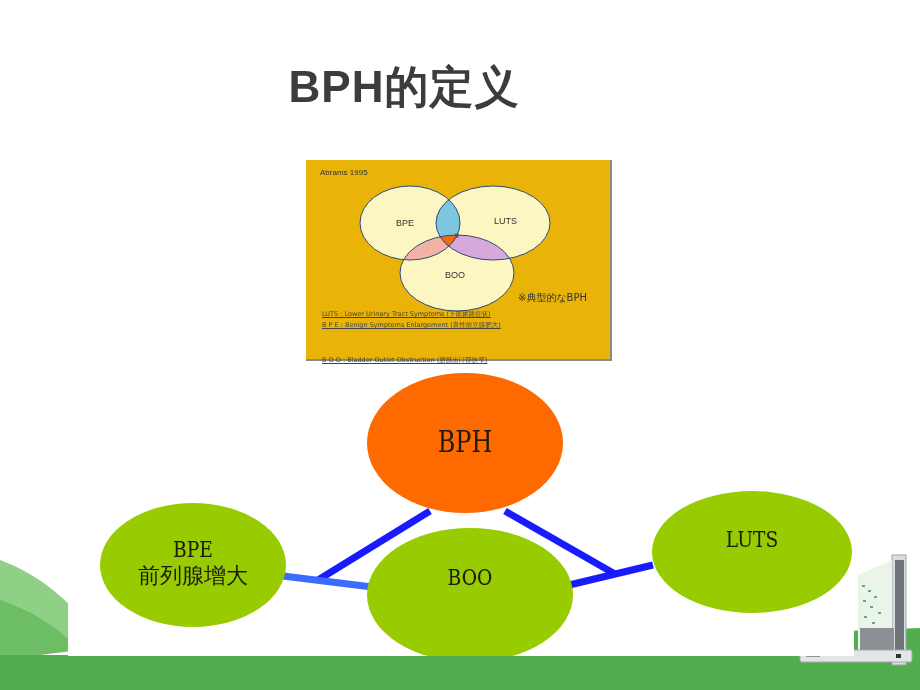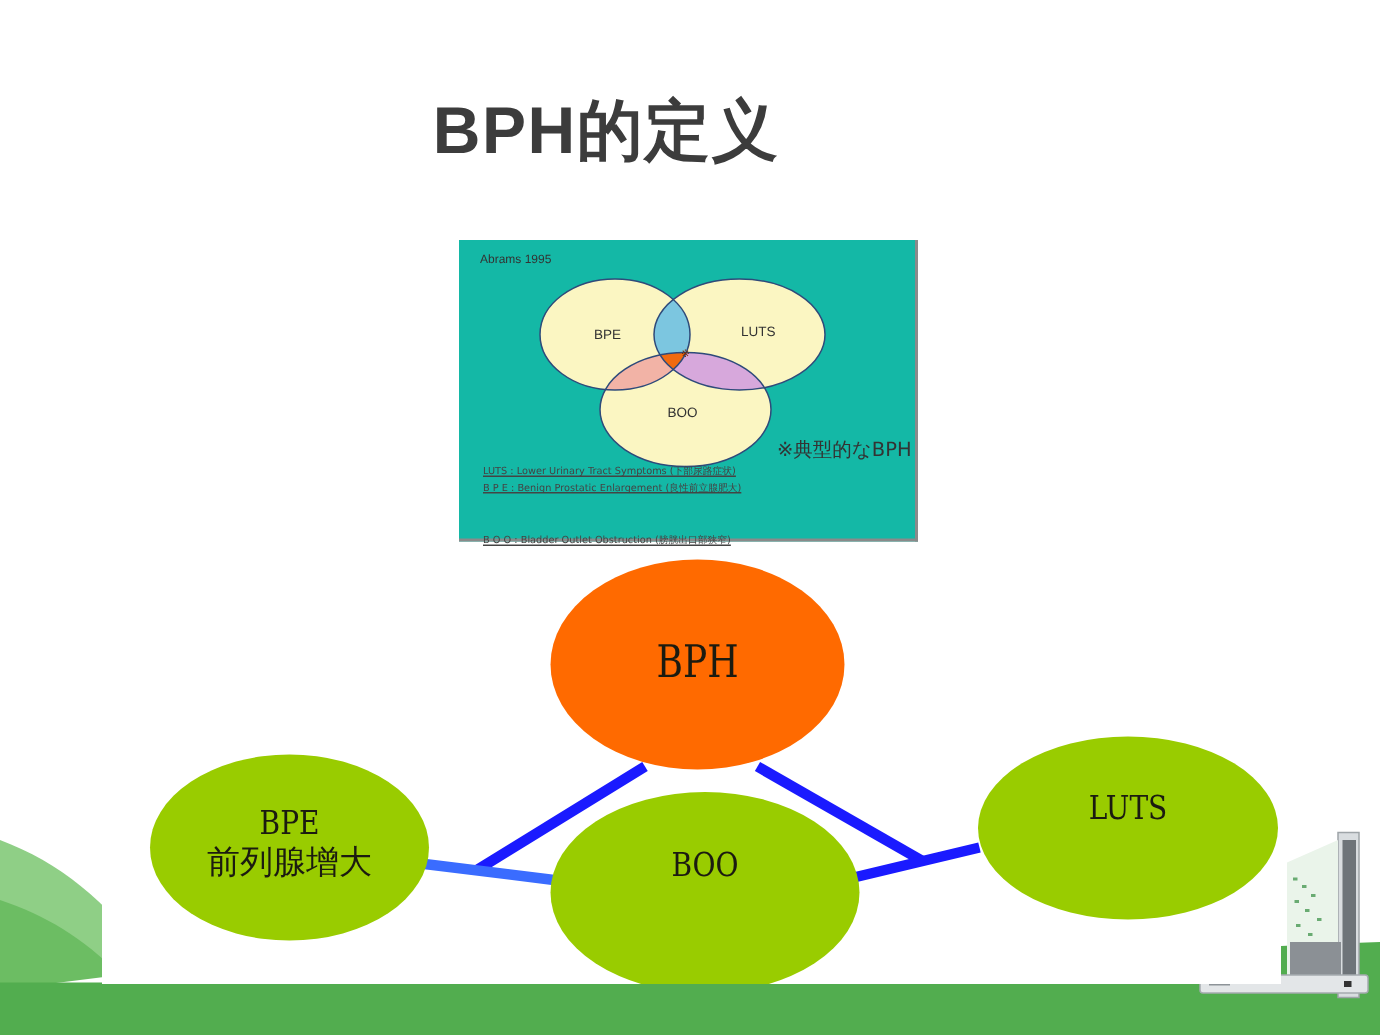--- a/index.html
+++ b/index.html
@@ -1,23 +1,23 @@
 <!DOCTYPE html>
 <html><head>
 <meta charset="utf-8">
 <style>
   html, body { margin: 0; padding: 0; }
   body { width: 920px; height: 690px; position: relative; overflow: hidden; background: #ffffff; font-family: "DejaVu Sans", sans-serif; }
   .slide { position: absolute; left: 0; top: 0; width: 920px; height: 690px; background: #ffffff; }
   .title { position: absolute; left: 0; top: 58px; width: 808px; text-align: center; font-family: "Liberation Sans", "DejaVu Sans", sans-serif; font-weight: bold; font-size: 44px; color: #3c3c3c; letter-spacing: 1px; }
   .bg-svg { position: absolute; left: 0; top: 0; }
-  .venn-box { position: absolute; left: 306px; top: 160px; width: 306px; height: 201px; background: #14b8a6; border-right: 2px solid #8a8a8a; border-bottom: 2px solid #8a8a8a; box-sizing: border-box; }
+  .venn-box { position: absolute; left: 306px; top: 160px; width: 306px; height: 201px; background: #eab308; border-right: 2px solid #8a8a8a; border-bottom: 2px solid #8a8a8a; box-sizing: border-box; }
   .venn-box svg { position: absolute; left: 0; top: 0; }
   .venn-label { position: absolute; font-family: "Liberation Sans", sans-serif; font-size: 9px; color: #333; }
-  .venn-note { position: absolute; font-family: "DejaVu Sans", sans-serif; font-size: 13px; color: #333; }
+  .venn-note { position: absolute; font-family: "DejaVu Sans", sans-serif; font-size: 10px; color: #333; }
   .legend-line { position: absolute; left: 16px; font-family: "DejaVu Sans", sans-serif; font-size: 6.5px; color: #444; white-space: nowrap; text-decoration: underline; }
   .node-text { position: absolute; text-align: center; font-family: "DejaVu Serif", "Liberation Serif", serif; color: #1b1b10; line-height: 1.2; }
 </style>
 </head>
 <body>
 
 <div class="slide">
 
   <svg class="bg-svg" width="920" height="690">
 
@@ -88,21 +88,21 @@
       <ellipse cx="187" cy="63" rx="57" ry="37" fill="none" stroke="#2e4a7a" stroke-width="1"></ellipse>
       <ellipse cx="151" cy="113" rx="57" ry="38" fill="none" stroke="#2e4a7a" stroke-width="1"></ellipse>
     </svg>
     <div class="venn-label" style="left:14px; top:8px; font-size:8px;">Abrams 1995</div>
     <div class="venn-label" style="left:90px; top:58px;">BPE</div>
     <div class="venn-label" style="left:188px; top:56px;">LUTS</div>
     <div class="venn-label" style="left:139px; top:110px;">BOO</div>
     <div class="venn-note" style="left:148px; top:72px; font-size:7px; color:#7a2a00;">※</div>
     <div class="venn-note" style="left:212px; top:131px;">※典型的なBPH</div>
     <div class="legend-line" style="top:150px;">LUTS : Lower Urinary Tract Symptoms (下部尿路症状)</div>
-    <div class="legend-line" style="top:161px;">B P E : Benign Prostatic Enlargement (良性前立腺肥大)</div>
+    <div class="legend-line" style="top:161px;">B P E : Benign Symptoms Enlargement (良性前立腺肥大)</div>
     <div class="legend-line" style="top:172px;margin-top:24px;">B O O : Bladder Outlet Obstruction (膀胱出口部狭窄)</div>
   </div>
 
   <svg class="bg-svg" width="920" height="690">
     <defs>
       <clipPath id="panelClip">
           <rect x="68" y="370" width="786" height="286"></rect>
         </clipPath>
     </defs>
     <g clip-path="url(#panelClip)">

